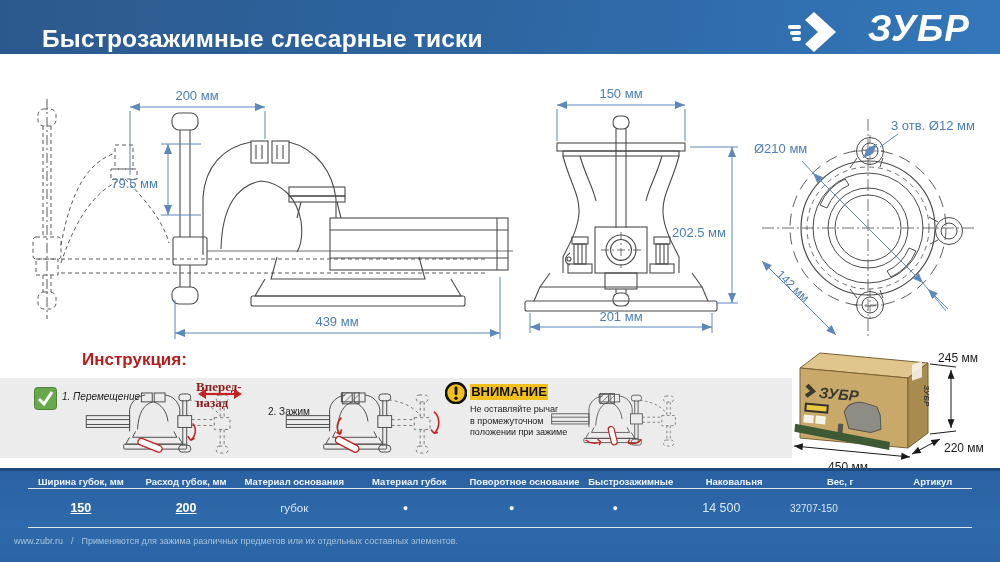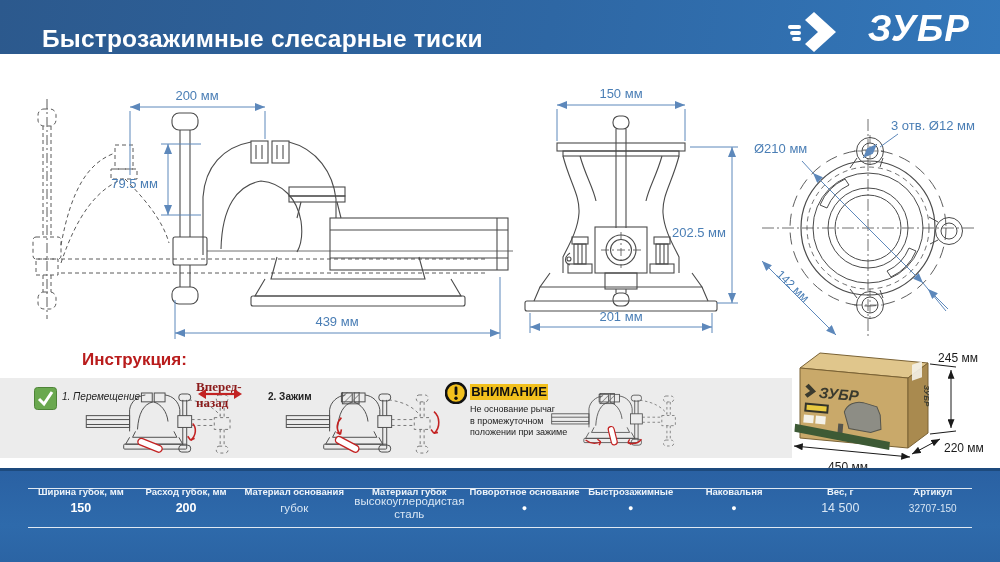--- a/index.html
+++ b/index.html
@@ -29,24 +29,24 @@
   .pack-note{position:absolute;left:640px;top:424px;width:145px;text-align:right;font-size:11px;line-height:14px;color:#3a3a3a;}
   
   .spec{position:absolute;left:0;top:468px;width:1000px;height:94px;
     background:linear-gradient(180deg,#2a61a3 0%,#2e6aab 60%,#2b64a4 100%);
     border-top:3px solid #1d4a7d;box-sizing:border-box;}
   .spec-inner{margin:0 28px;}
   .spec-row{display:flex;width:100%;}
   .cell{box-sizing:border-box;text-align:center;}
   .c1{width:11.2%}.c2{width:11.1%}.c3{width:11.8%}.c4{width:12.6%}.c5{width:11.8%}
   .c6{width:10.7%}.c7{width:11.2%}.c8{width:11.3%}.c9{width:8.3%}
-  .spec-head .cell{color:#eef4fa;font-size:9.5px;font-weight:700;padding-top:15px;height:17px;}
+  .spec-head .cell{color:#eef4fa;font-size:9.5px;font-weight:700;padding-top:5px;height:17px;}
   .rule{height:1px;background:rgba(255,255,255,.85);}
   .spec-data{align-items:center;height:38px;}
-  .val-b{color:#fff;font-size:12.5px;font-weight:700;}
+  .val-b{color:#fff;font-size:12.5px;font-weight:700;text-decoration:underline;}
   .val{color:#d8e6f4;font-size:11.5px;line-height:13px;}
   .dot{color:#fff;font-size:9px;}
   .spec-foot{margin:8px 28px 0 14px;color:#a6c3de;font-size:9px;}
   .spec-foot .site{margin-right:8px;}
   .spec-foot .sep{margin-right:8px;}
 </style>
 </head>
 <body>
 
 <div class="page">
@@ -307,21 +307,21 @@
     <rect x="56" y="46" width="26" height="7" rx="3.5" transform="rotate(22 56 46)" fill="#fff" stroke="#c32222" stroke-width="1.4"></rect>
   </svg>
 
   <div class="fwd-label">Вперед-назад</div>
   <svg class="abs" style="left:198px;top:389px;" width="44" height="10" viewBox="0 0 44 10">
     <line x1="7" y1="5" x2="37" y2="5" stroke="#c32222" stroke-width="2.2"></line>
     <path d="M8,0 L0,5 L8,10 Z" fill="#c32222"></path>
       <path d="M36,0 L44,5 L36,10 Z" fill="#c32222"></path>
   </svg>
 
-  <div class="step-label" style="left:268px;top:391px;font-weight:bold;">2. Зажим</div>
+  <div class="step-label" style="left:268px;top:406px;">2. Зажим</div>
 
   <svg class="abs" style="left:284px;top:392px;" width="168" height="64" viewBox="0 0 170 65">
     <defs>
       <pattern id="h2" width="5" height="5" patternUnits="userSpaceOnUse" patternTransform="rotate(45)">
         <line x1="0" y1="0" x2="0" y2="5" stroke="#6a6a6a" stroke-width="1.4"></line>
       </pattern>
     </defs>
     <use href="#mini-vise"></use>
     <rect x="59" y="0" width="17" height="12" fill="url(#h2)" stroke="#4e4e4e"></rect>
     <g stroke="#c32222" fill="none" stroke-width="1.6">
@@ -333,21 +333,21 @@
     <rect x="54" y="44" width="26" height="7" rx="3.5" transform="rotate(28 54 44)" fill="#fff" stroke="#c32222" stroke-width="1.4"></rect>
   </svg>
 
   <svg class="abs" style="left:445px;top:382px;" width="22" height="22" viewBox="0 0 22 22">
     <circle cx="11" cy="11" r="10" fill="#f2c01d" stroke="#111" stroke-width="2.6"></circle>
     <rect x="9.6" y="4.5" width="2.8" height="8.5" rx="1.2" fill="#111"></rect>
     <circle cx="11" cy="16.3" r="1.7" fill="#111"></circle>
   </svg>
   <div class="warn-chip">ВНИМАНИЕ</div>
   <div class="warn-text">
-    <div>Не основание рычаг</div>
+    <div>Не оставляйте рычаг</div>
     <div>в промежуточном</div>
     <div>положении при зажиме</div>
   </div>
 
   <svg class="abs" style="left:550px;top:390px;" width="144" height="62" viewBox="0 0 170 65">
     <defs>
       <pattern id="h3" width="5" height="5" patternUnits="userSpaceOnUse" patternTransform="rotate(45)">
         <line x1="0" y1="0" x2="0" y2="5" stroke="#6a6a6a" stroke-width="1.4"></line>
       </pattern>
     </defs>
@@ -414,27 +414,26 @@
         <div class="cell c6">Быстрозажимные</div>
         <div class="cell c7">Наковальня</div>
         <div class="cell c8">Вес, г</div>
         <div class="cell c9">Артикул</div>
       </div>
       <div class="rule"></div>
       <div class="spec-row spec-data">
         <div class="cell c1 val-b">150</div>
         <div class="cell c2 val-b">200</div>
         <div class="cell c3 val">губок</div>
-        <div class="cell c4 val">
-          <div>высокоуглеродистая</div>
-          <div>сталь</div>
-        </div>
         <div class="cell c5 dot">●</div>
         <div class="cell c6 dot">●</div>
         <div class="cell c7 dot">●</div>
         <div class="cell c8 val" style="font-size:12.5px">14 500</div>
         <div class="cell c9 val" style="font-size:10px">32707-150</div>
       </div>
       <div class="rule"></div>
     </div>
+    <div class="spec-foot">
+      <span class="site">www.zubr.ru</span><span class="sep">/</span><span>Применяются для зажима различных предметов или их отдельных составных элементов.</span>
+    </div>
   </div>
 
 </div>
 
 </body></html>

